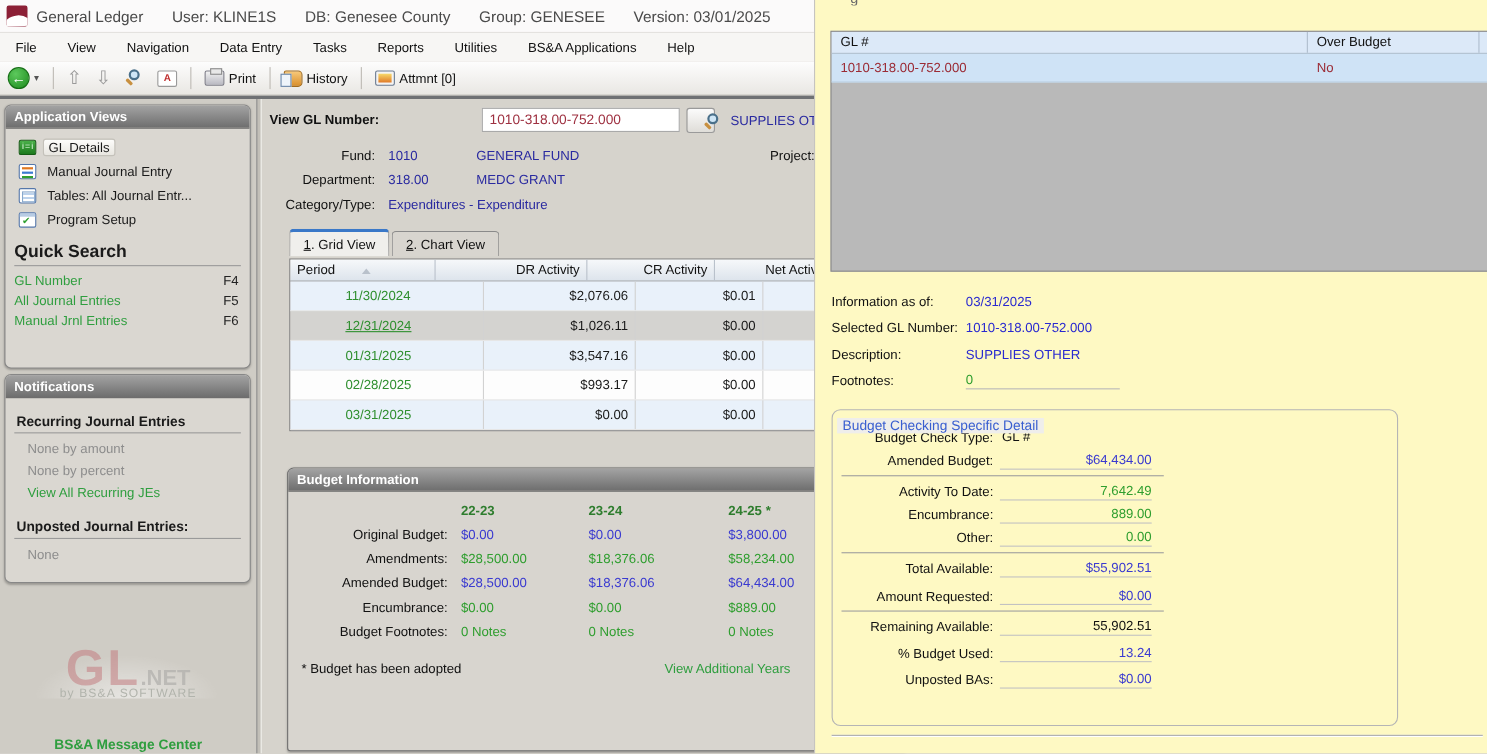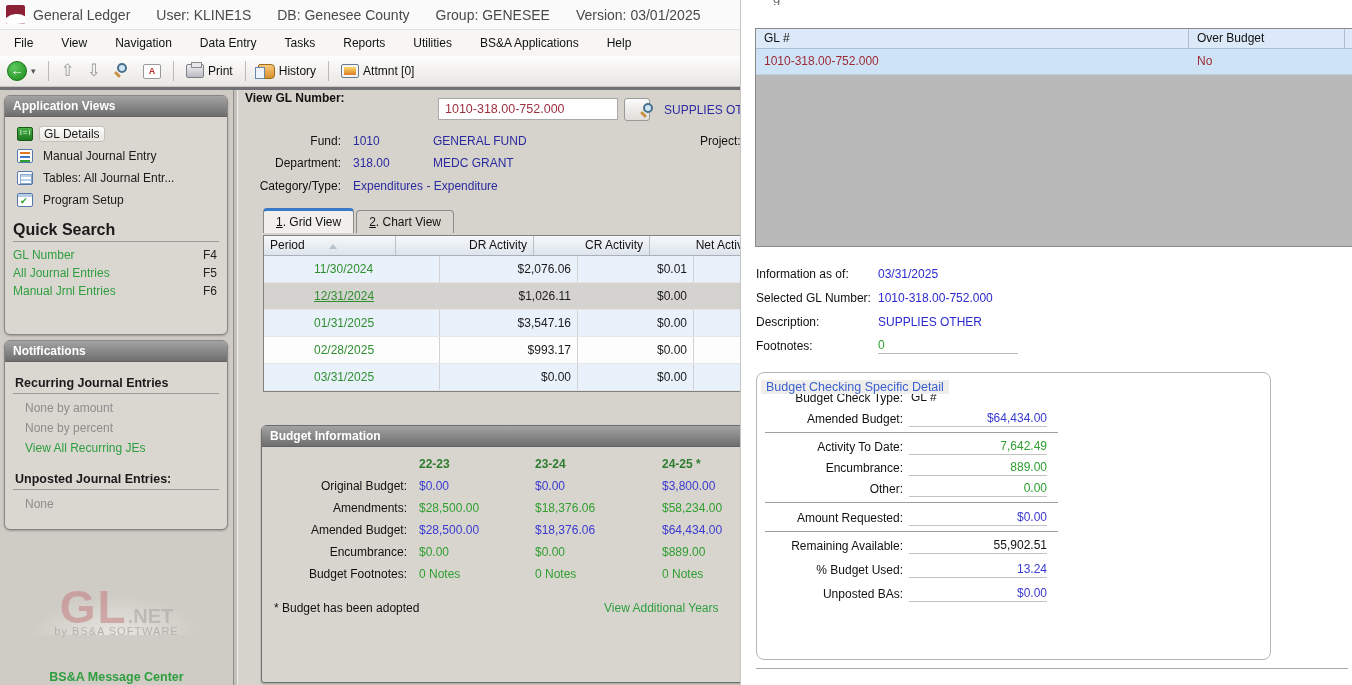--- a/index.html
+++ b/index.html
@@ -120,21 +120,21 @@
   .bp-row { display:flex; height:22px; align-items:center; }
   .bp-row .bp-label-col { text-align:right; color:#111;padding-left:7px; }
   .val-blue { color:#3a3ad0; }
   .val-green { color:#2f9e2f; }
   .val-black { color:#111; }
   .bp-footer { display:flex; margin-top:16px; padding-left:12px; }
   .bp-adopted { width:330px; color:#111; }
   .bp-addyears { color:#2f9e3f; }
 
   
-  .right-panel { position:absolute; left:740px; top:0; width:612px; height:685px; background:#ffffff; border-left:1px solid #c6c4c0; }
+  .right-panel { position:absolute; left:740px; top:0; width:612px; height:685px; background:#fef9c3; border-left:1px solid #c6c4c0; }
   .frag { position:absolute; left:32px; top:-9px; height:14px; overflow:hidden; color:#6a6a6a; font-size:13px; }
   .rp-table { position:absolute; left:14px; top:28px; width:620px; height:219px; border:1px solid #8a8a8a; background:#b9b9b9; }
   .rp-head { display:flex; height:20px; background:#dce9f8; border-bottom:1px solid #aebdcd; }
   .rp-hcell { padding:2px 8px; color:#111; overflow:hidden; white-space:nowrap; }
   .rp-col-gl { width:433px; flex:none; border-right:1px solid #aebdcd; }
   .rp-col-ob { width:156px; flex:none; border-right:1px solid #aebdcd; }
   .rp-row { display:flex; height:26px; background:#cfe3f6; border-bottom:1px solid #bccfe2; }
   .rp-cell { padding:5px 8px 0 8px; color:#9b2b35; overflow:hidden; white-space:nowrap; }
 
   .rp-info { position:absolute; left:15px; top:262px; width:580px; }
@@ -276,21 +276,21 @@
         <div style="position:relative;">
           <span class="logo-gl">GL</span><span class="logo-net">.NET</span>
           <div class="logo-by">by BS&amp;A SOFTWARE</div>
         </div>
       </div>
       <div class="msg-center">BS&amp;A Message Center</div>
     </div>
     <div class="sash"></div>
 
     <div class="main">
-      <span class="glh-label bold" style="left:7px; top:1px; width:110px; text-align:left;">View GL Number:</span>
+      <span class="glh-label bold" style="left:7px; top:12px; width:110px; text-align:left;">View GL Number:</span>
       <input class="gl-input" value="1010-318.00-752.000" style="">
       <button class="gl-search-btn"><span class="mag"><span class="lens"></span><span class="handle"></span></span></button>
       <span class="glh-value" style="left:426px; top:13px; white-space:nowrap;">SUPPLIES OTHER</span>
 
       <span class="glh-label" style="left:0; top:44px; width:103px;">Fund:</span>
       <span class="glh-value" style="left:115px; top:44px;">1010</span>
       <span class="glh-value" style="left:195px; top:44px;">GENERAL FUND</span>
       <span class="glh-label" style="left:462px; top:44px; width:60px; text-align:left; white-space:nowrap;">Project:</span>
 
       <span class="glh-label" style="left:0; top:66px; width:103px;">Department:</span>
@@ -441,20 +441,24 @@
         </div>
         <div class="frow">
           <span class="fl">Encumbrance:</span>
           <span class="fv val-green">889.00</span>
         </div>
         <div class="frow">
           <span class="fl">Other:</span>
           <span class="fv val-green">0.00</span>
         </div>
         <div class="fsep"></div>
+        <div class="frow">
+          <span class="fl">Total Available:</span>
+          <span class="fv val-blue">$55,902.51</span>
+        </div>
         <div class="frow" style="margin-top:4px;">
           <span class="fl">Amount Requested:</span>
           <span class="fv val-blue">$0.00</span>
         </div>
         <div class="fsep"></div>
         <div class="frow">
           <span class="fl">Remaining Available:</span>
           <span class="fv val-black">55,902.51</span>
         </div>
         <div class="frow" style="margin-top:3px;">

